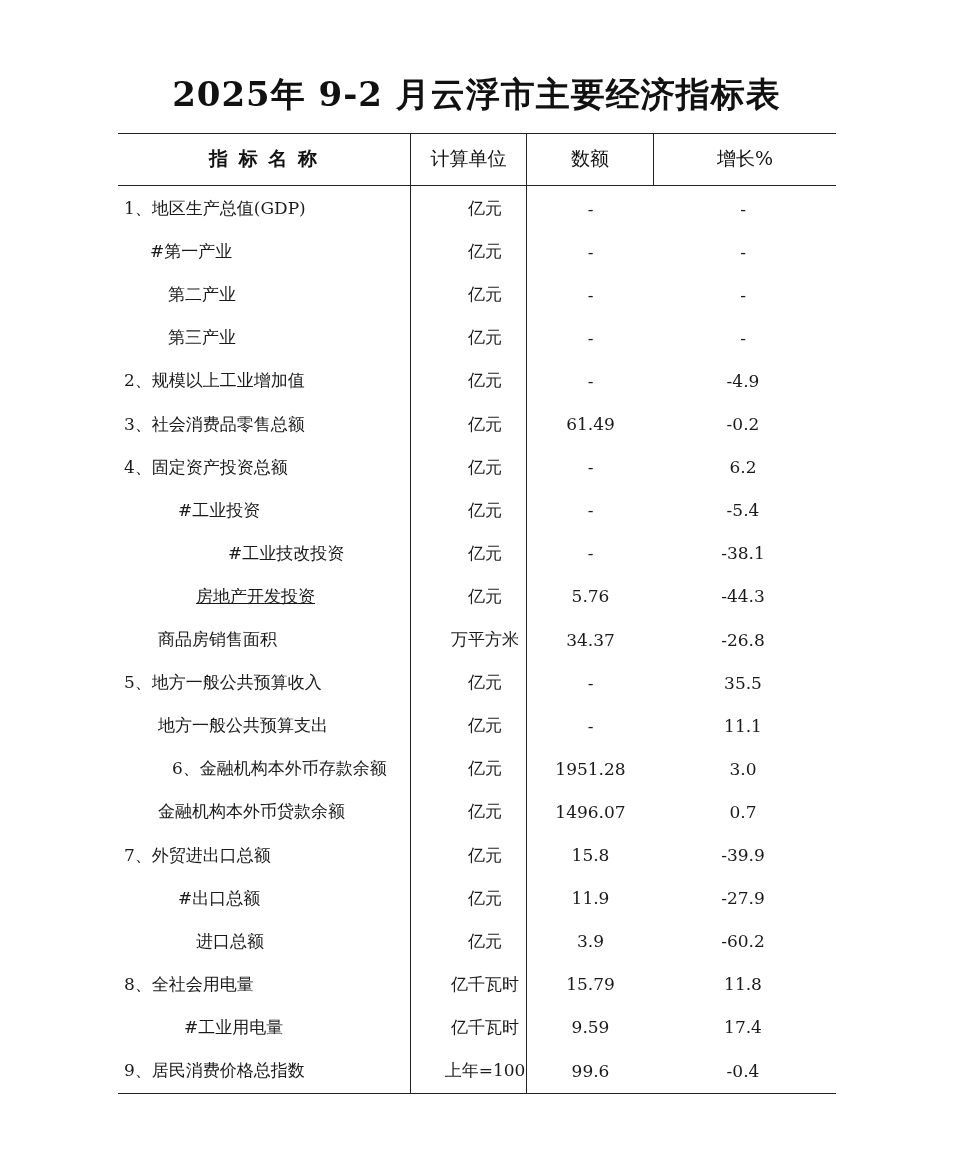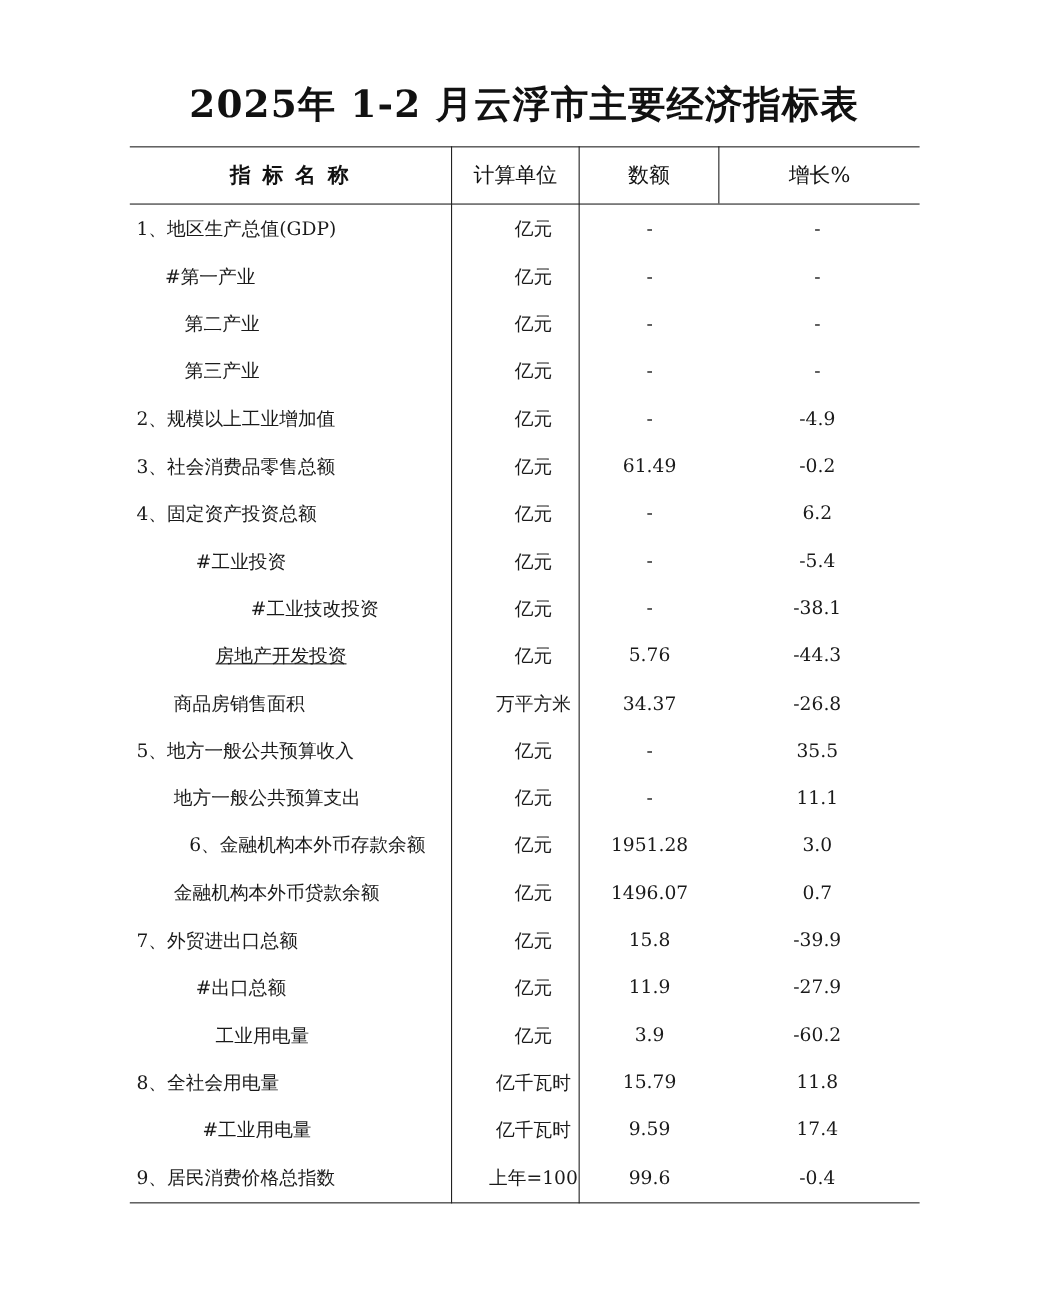--- a/index.html
+++ b/index.html
@@ -15,21 +15,21 @@
   .row { position:absolute; left:0; width:718px; height:43px; font-size:17px; }
   .cell { position:absolute; top:0; height:43px; display:flex; align-items:center; }
   .c-name { left:6px; }
   .c-unit { left:309px; width:116px; justify-content:center; }
   .c-val { left:409px; width:127px; justify-content:center; }
   .c-grow { left:560px; width:130px; justify-content:center; }
 </style>
 </head>
 <body>
 
-<div class="title">2025年 1-2 月云浮市主要经济指标表</div>
+<div class="title">2025年 9-2 月云浮市主要经济指标表</div>
 
 <div class="table" id="tbl" style="height:961px;">
   <div class="hline" style="top:0;"></div>
   <div class="hline" style="top:52px;"></div>
   <div class="hline" style="top:960px;"></div>
   <div class="vline" style="left:292px;top:0;height:961px;"></div>
   <div class="vline" style="left:408px;top:0;height:961px;"></div>
   <div class="vline" style="left:535px;top:0;height:52px;"></div>
 
   <div class="hdr" style="left:0;width:292px;font-weight:bold;letter-spacing:2px;">指 标 名 称</div>
@@ -134,21 +134,21 @@
         <div class="cell c-val">15.8</div>
         <div class="cell c-grow">-39.9</div>
       </div>
       <div class="row" style="top: 743.6px;">
         <div class="cell c-name" style="left: 60px;">#出口总额</div>
         <div class="cell c-unit">亿元</div>
         <div class="cell c-val">11.9</div>
         <div class="cell c-grow">-27.9</div>
       </div>
       <div class="row" style="top: 786.7px;">
-        <div class="cell c-name" style="left: 78px;">工业用电量</div>
+        <div class="cell c-name" style="left: 78px;">进口总额</div>
         <div class="cell c-unit">亿元</div>
         <div class="cell c-val">3.9</div>
         <div class="cell c-grow">-60.2</div>
       </div>
       <div class="row" style="top: 829.8px;">
         <div class="cell c-name" style="left: 6px;">8、全社会用电量</div>
         <div class="cell c-unit">亿千瓦时</div>
         <div class="cell c-val">15.79</div>
         <div class="cell c-grow">11.8</div>
       </div>

